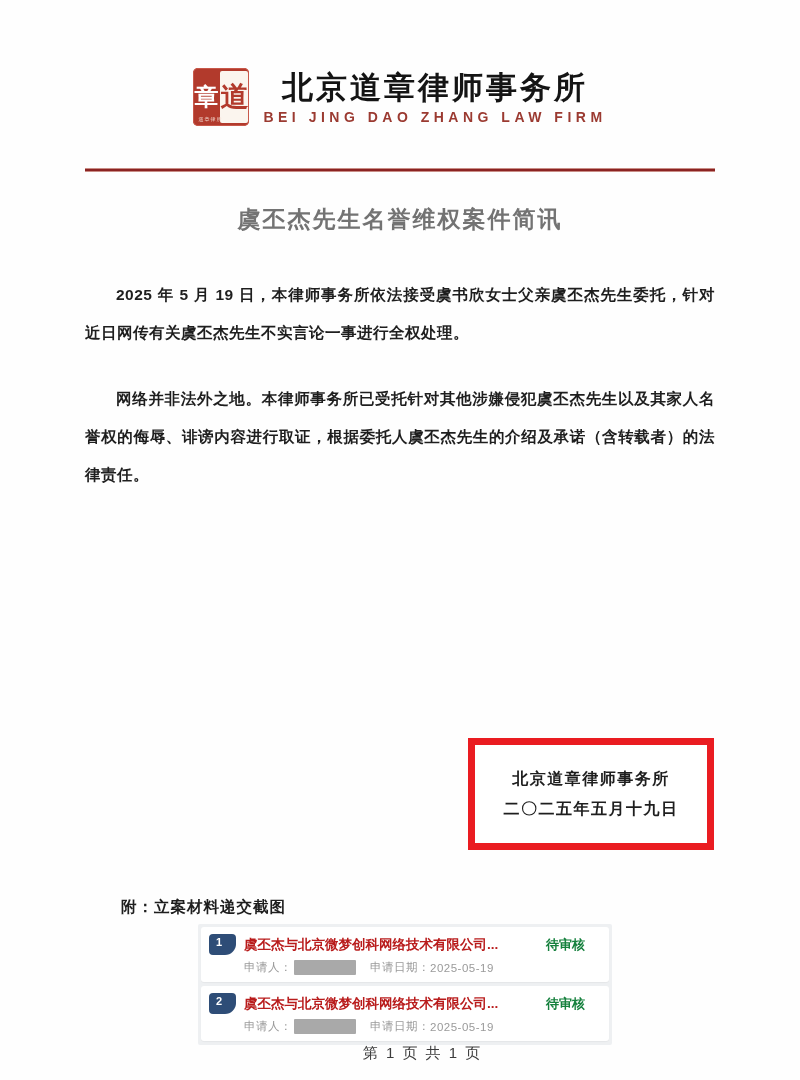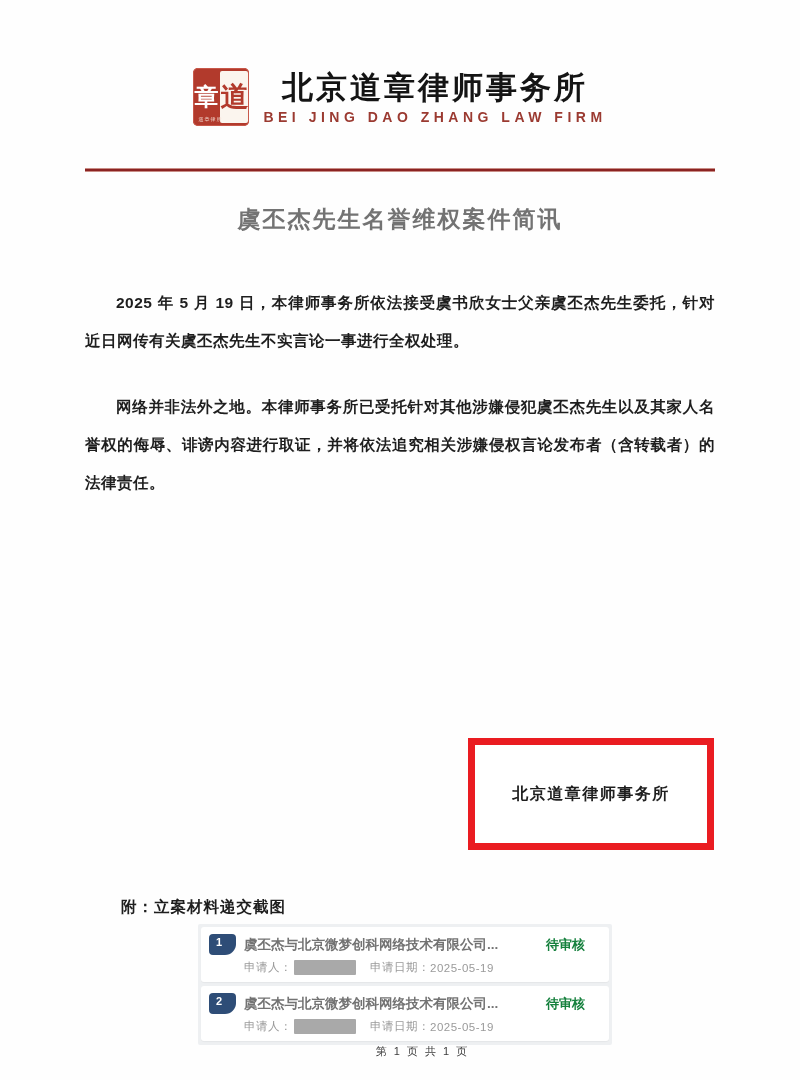--- a/index.html
+++ b/index.html
@@ -65,21 +65,21 @@
   
   .doc-title {
     position: absolute; top: 204px; left: 0; width: 100%;
     text-align: center;
     font-size: 23px; font-weight: bold; color: #737373;
     letter-spacing: 2px;
   }
 
   
   .doc-body {
-    position: absolute; top: 284px; left: 85px; width: 630px;
+    position: absolute; top: 276px; left: 85px; width: 630px;
   }
   .doc-body p {
     font-size: 15.5px; line-height: 38px;
     text-align: justify; text-indent: 2em;
     color: #1e1e1e; font-weight: 600;
     margin-bottom: 28px;
     letter-spacing: 0.5px;
   }
 
   
@@ -125,21 +125,21 @@
     width: 27px; height: 21px;
     background: #2e4d77;
     border-radius: 4px 4px 11px 4px;
     color: #fff; font-size: 11px; font-weight: bold;
     display: flex; align-items: flex-start; justify-content: flex-start;
     padding: 2px 0 0 7px;
     margin-right: 8px; margin-top: 0px;
     flex: none;
   }
   .case-title {
-    font-size: 13.5px; font-weight: bold; color: #737373;
+    font-size: 13.5px; font-weight: bold; color: #b91c1c;
     line-height: 21px; flex: 1;
     white-space: nowrap; overflow: hidden;
   }
   .case-status {
     font-size: 13px; color: #15803d; font-weight: 600;
     margin-left: 10px; margin-right: 14px; flex: none; line-height: 21px;
   }
   .card-sub {
     display: flex; align-items: center;
     margin: 5px 0 0 35px;
@@ -148,21 +148,21 @@
   .redact {
     display: inline-block; width: 62px; height: 15px;
     background: #a9a9a9; border-radius: 1px;
     margin: 0 14px 0 2px;
   }
 
   
   .page-footer {
     position: absolute; top: 1044px; left: 0; width: 100%;
     text-align: center;
-    font-size: 11px; color: #3c3c3c; letter-spacing: 2px; padding-left: 45px;
+    font-size: 15px; color: #3c3c3c; letter-spacing: 2px; padding-left: 45px;
   }
 </style>
 </head>
 <body>
 
 <div class="page">
 
   <div class="letterhead">
     <div class="seal">
       <span class="zhang">章</span>
@@ -174,25 +174,26 @@
       <div class="firm-en">BEI JING DAO ZHANG LAW FIRM</div>
     </div>
   </div>
 
   <div class="red-rule"></div>
 
   <div class="doc-title">虞丕杰先生名誉维权案件简讯</div>
 
   <div class="doc-body">
     <p>2025 年 5 月 19 日，本律师事务所依法接受虞书欣女士父亲虞丕杰先生委托，针对近日网传有关虞丕杰先生不实言论一事进行全权处理。</p>
-    <p>网络并非法外之地。本律师事务所已受托针对其他涉嫌侵犯虞丕杰先生以及其家人名誉权的侮辱、诽谤内容进行取证，并将依法追究相关涉嫌侵权言论发布者（含转载者）的法律责任。</p>
+    <p>网络并非法外之地。本律师事务所已受托针对其他涉嫌侵犯虞丕杰先生以及其家人名誉权的侮辱、诽谤内容进行取证，根据委托人虞丕杰先生的介绍及承诺（含转载者）的法律责任。</p>
   </div>
 
   <div class="sig-box">
     <div class="sig-line">北京道章律师事务所</div>
+    <div class="sig-line">二〇二五年五月十九日</div>
   </div>
 
   <div class="attach-label">附：立案材料递交截图</div>
 
   <div class="attach-shot">
 
     <div class="case-card">
       <div class="card-top">
         <div class="num-badge">1</div>
         <div class="case-title">虞丕杰与北京微梦创科网络技术有限公司...</div>

